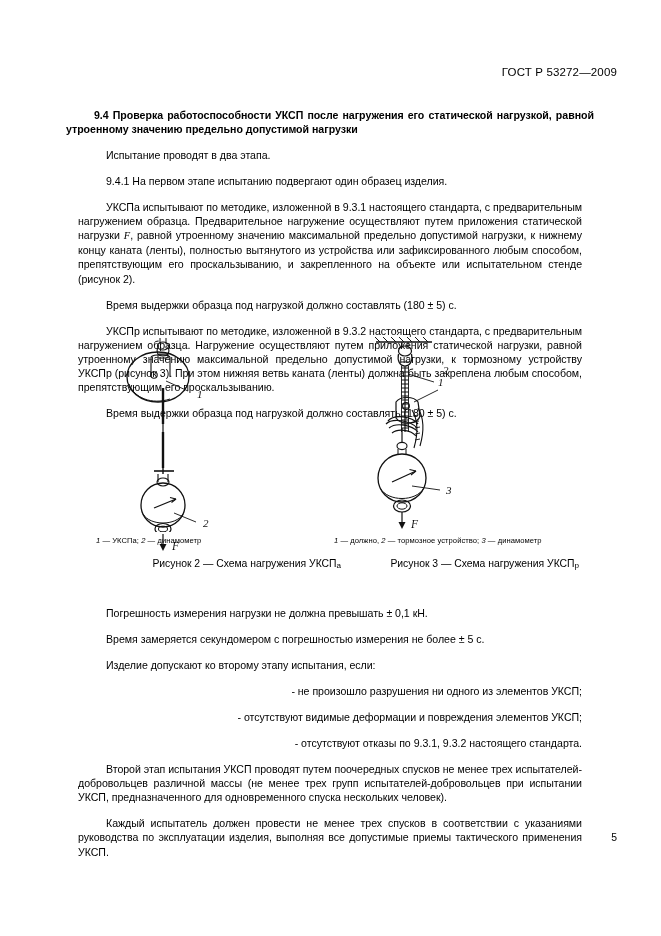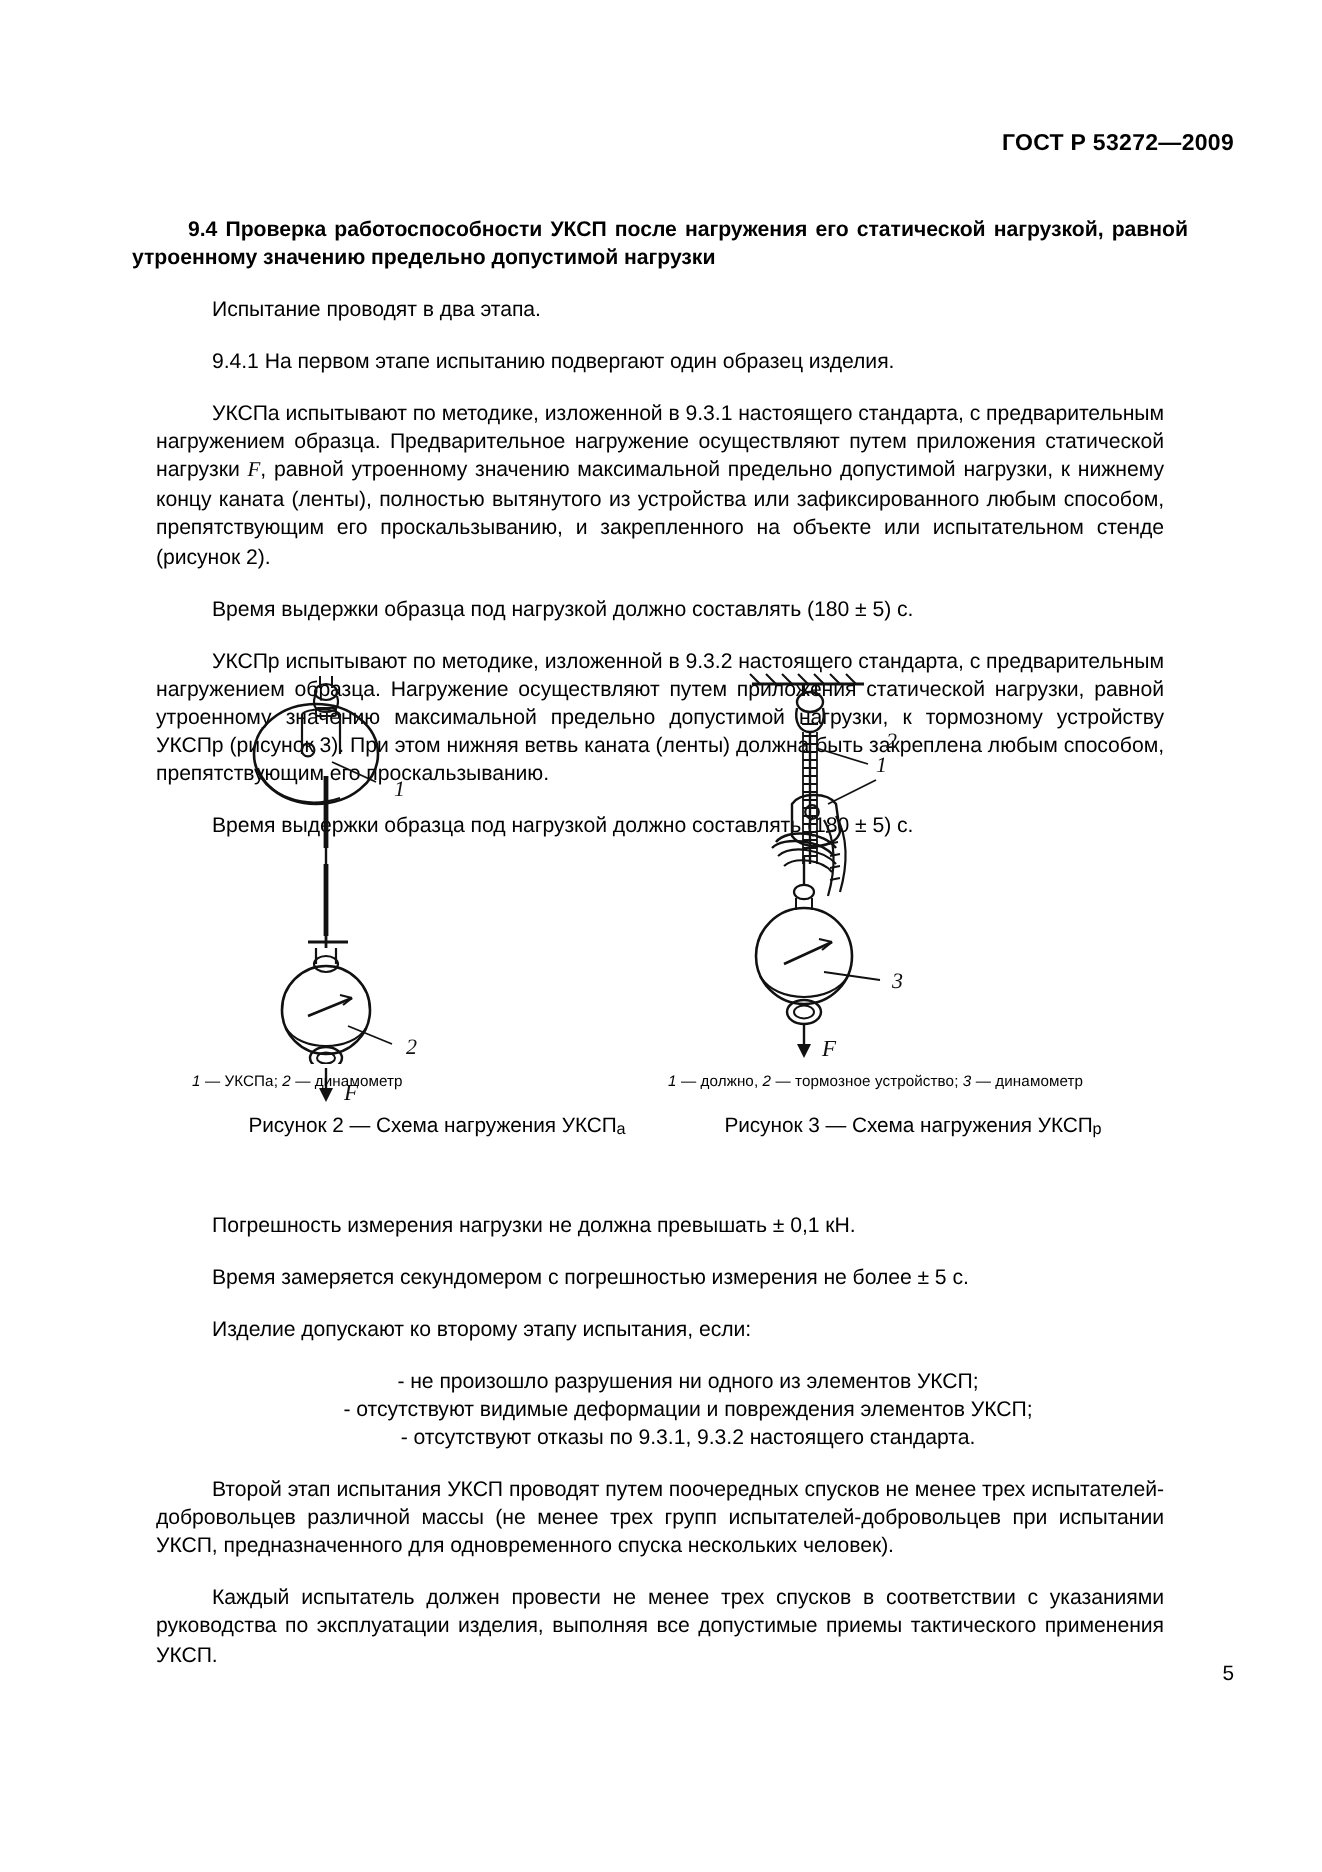--- a/index.html
+++ b/index.html
@@ -20,21 +20,21 @@
     left: 0; top: 0;
     width: 661px;
     height: 936px;
     background: #ffffff;
   }
   .header {
     position: absolute;
     top: 66px;
     right: 44px;
     font-size: 11.5px;
-    font-weight: bold;
+    font-weight: normal;
     letter-spacing: 0.15px;
     margin-left: 28px;
   }
   .content {
     position: absolute;
     left: 66px;
     top: 108px;
     width: 528px;
   }
   .sec-title {
@@ -52,22 +52,22 @@
     margin: 12px;
     text-align: justify;
     text-indent: 28px;
     letter-spacing: -0.03px;
     -webkit-hyphens: none;
     hyphens: none;
   }
   p.dash {
     font-size: 10.6px;
     line-height: 14.05px;
-    margin: 0;
-    text-align: center;
+    margin: 12px;
+    text-align: right;
     text-indent: 28px;
     letter-spacing: -0.03px;
   }
   .figures {
     position: absolute;
     left: 66px;
     top: 336px;
     width: 528px;
     height: 250px;
   }
@@ -91,21 +91,21 @@
     width: 100%;
     text-align: left;
     font-size: 7.6px;
     letter-spacing: 0.05px;
   }
   .fig-legend i { font-style: italic; }
   .fig-caption {
     position: absolute;
     top: 222px;
     width: 100%;
-    text-align: center;
+    text-align: right;
     font-size: 10.4px;
     letter-spacing: -0.02px;
   }
   .fig-caption sub,
   .fig-legend sub {
     font-size: 0.78em;
     vertical-align: baseline;
     position: relative;
     bottom: -0.18em;
   }

